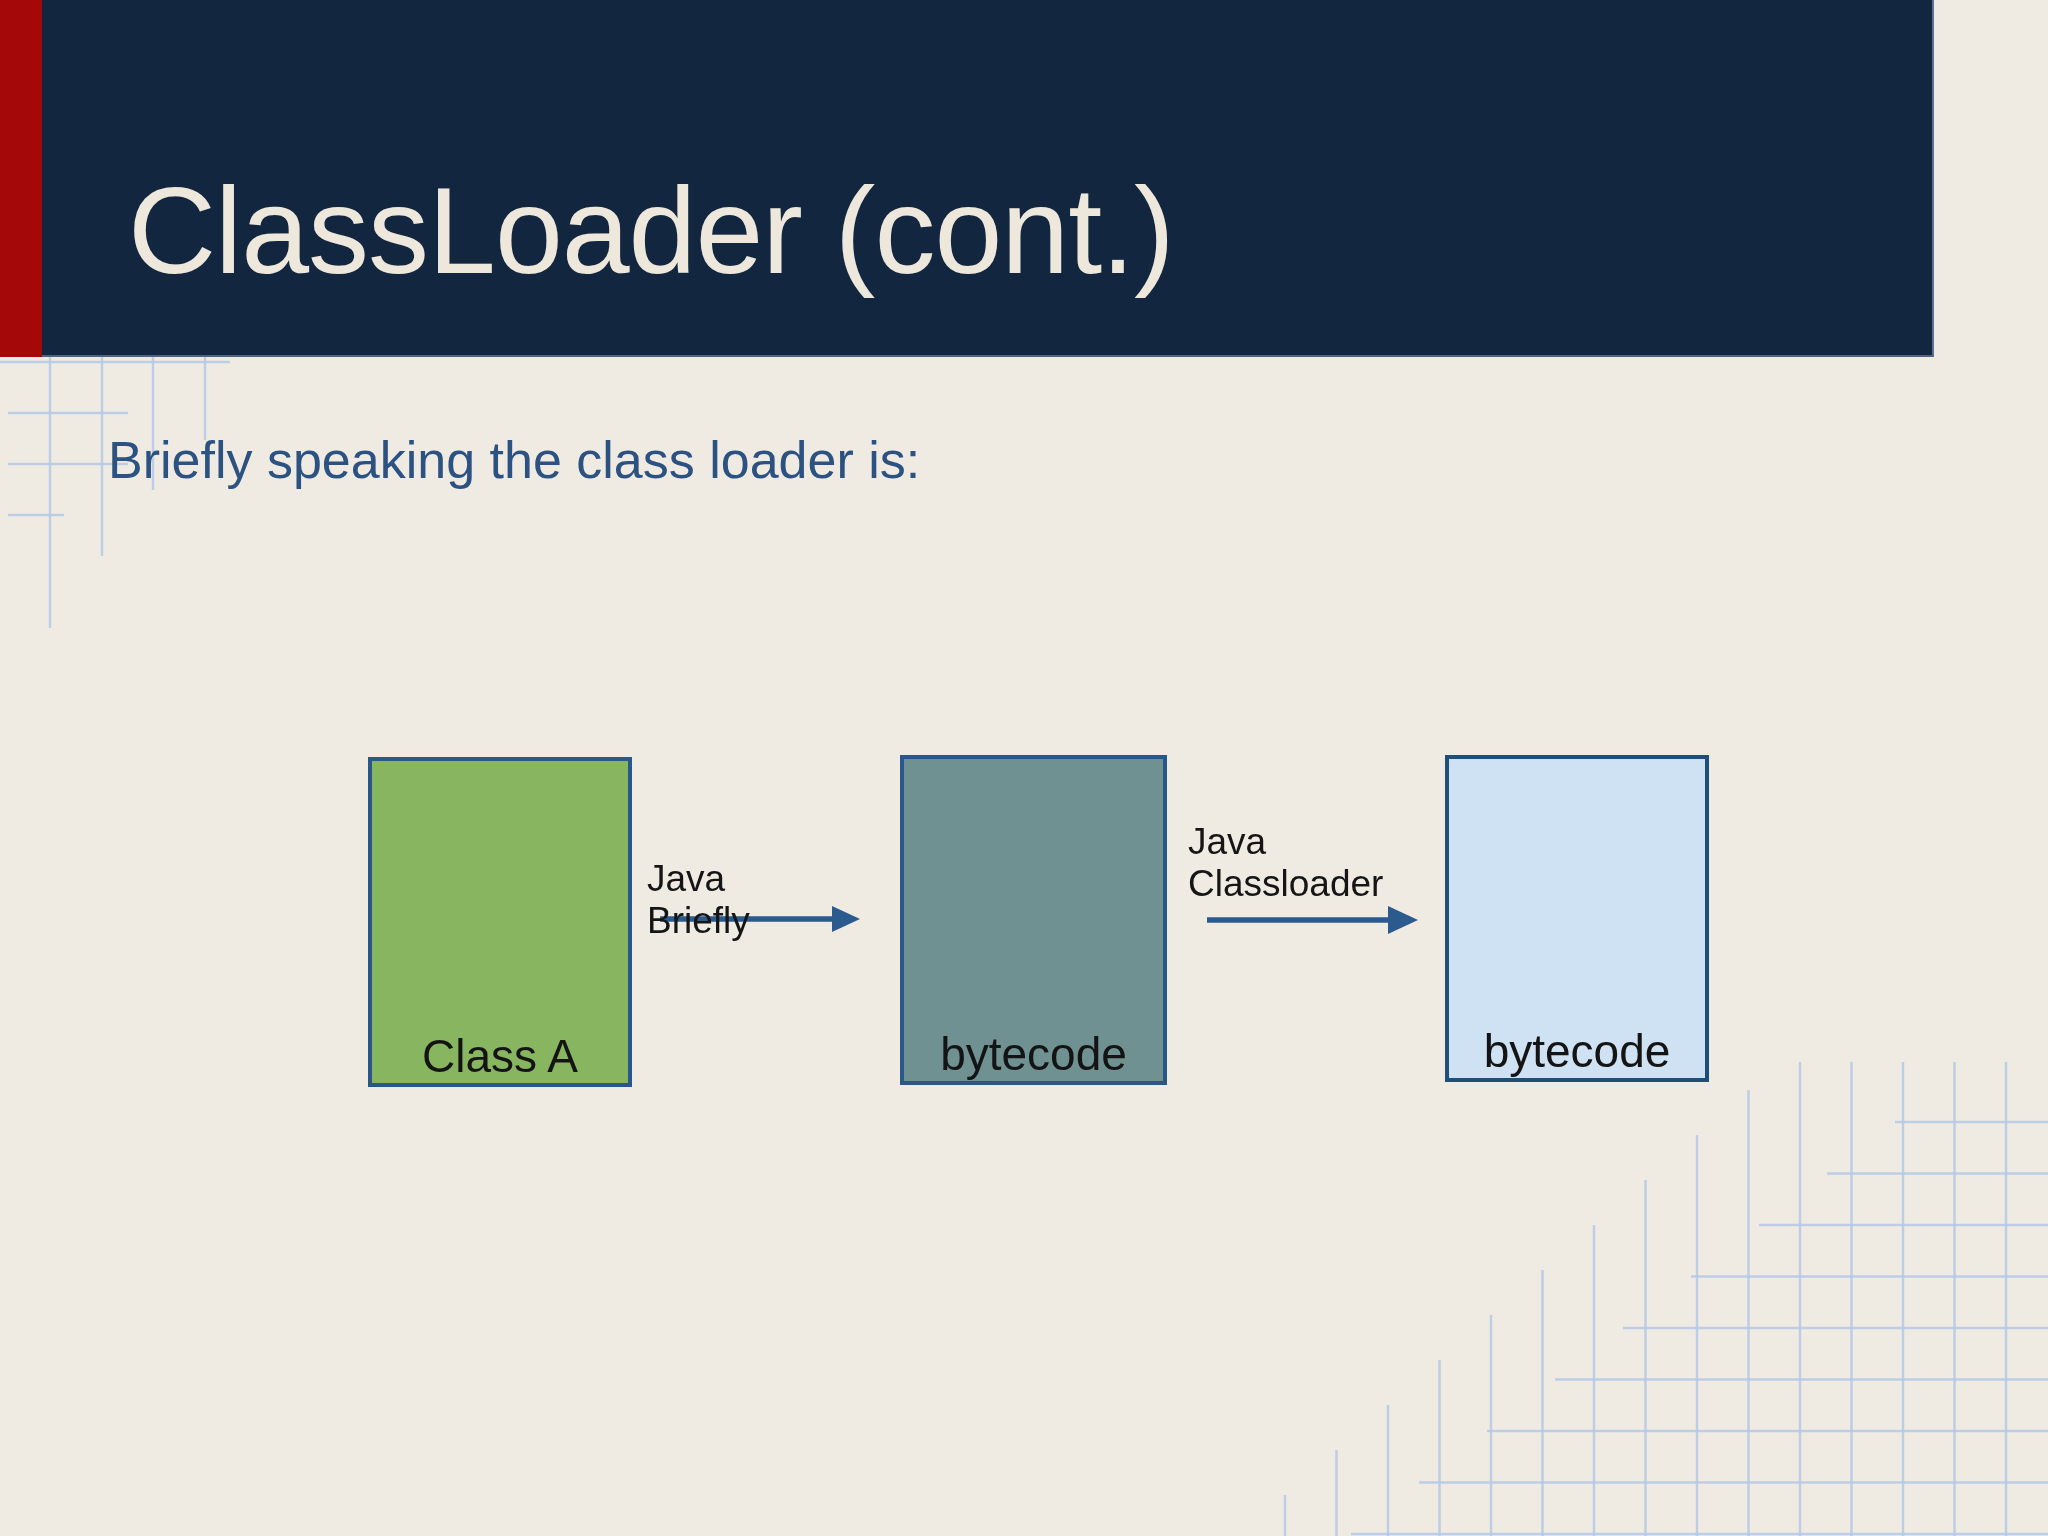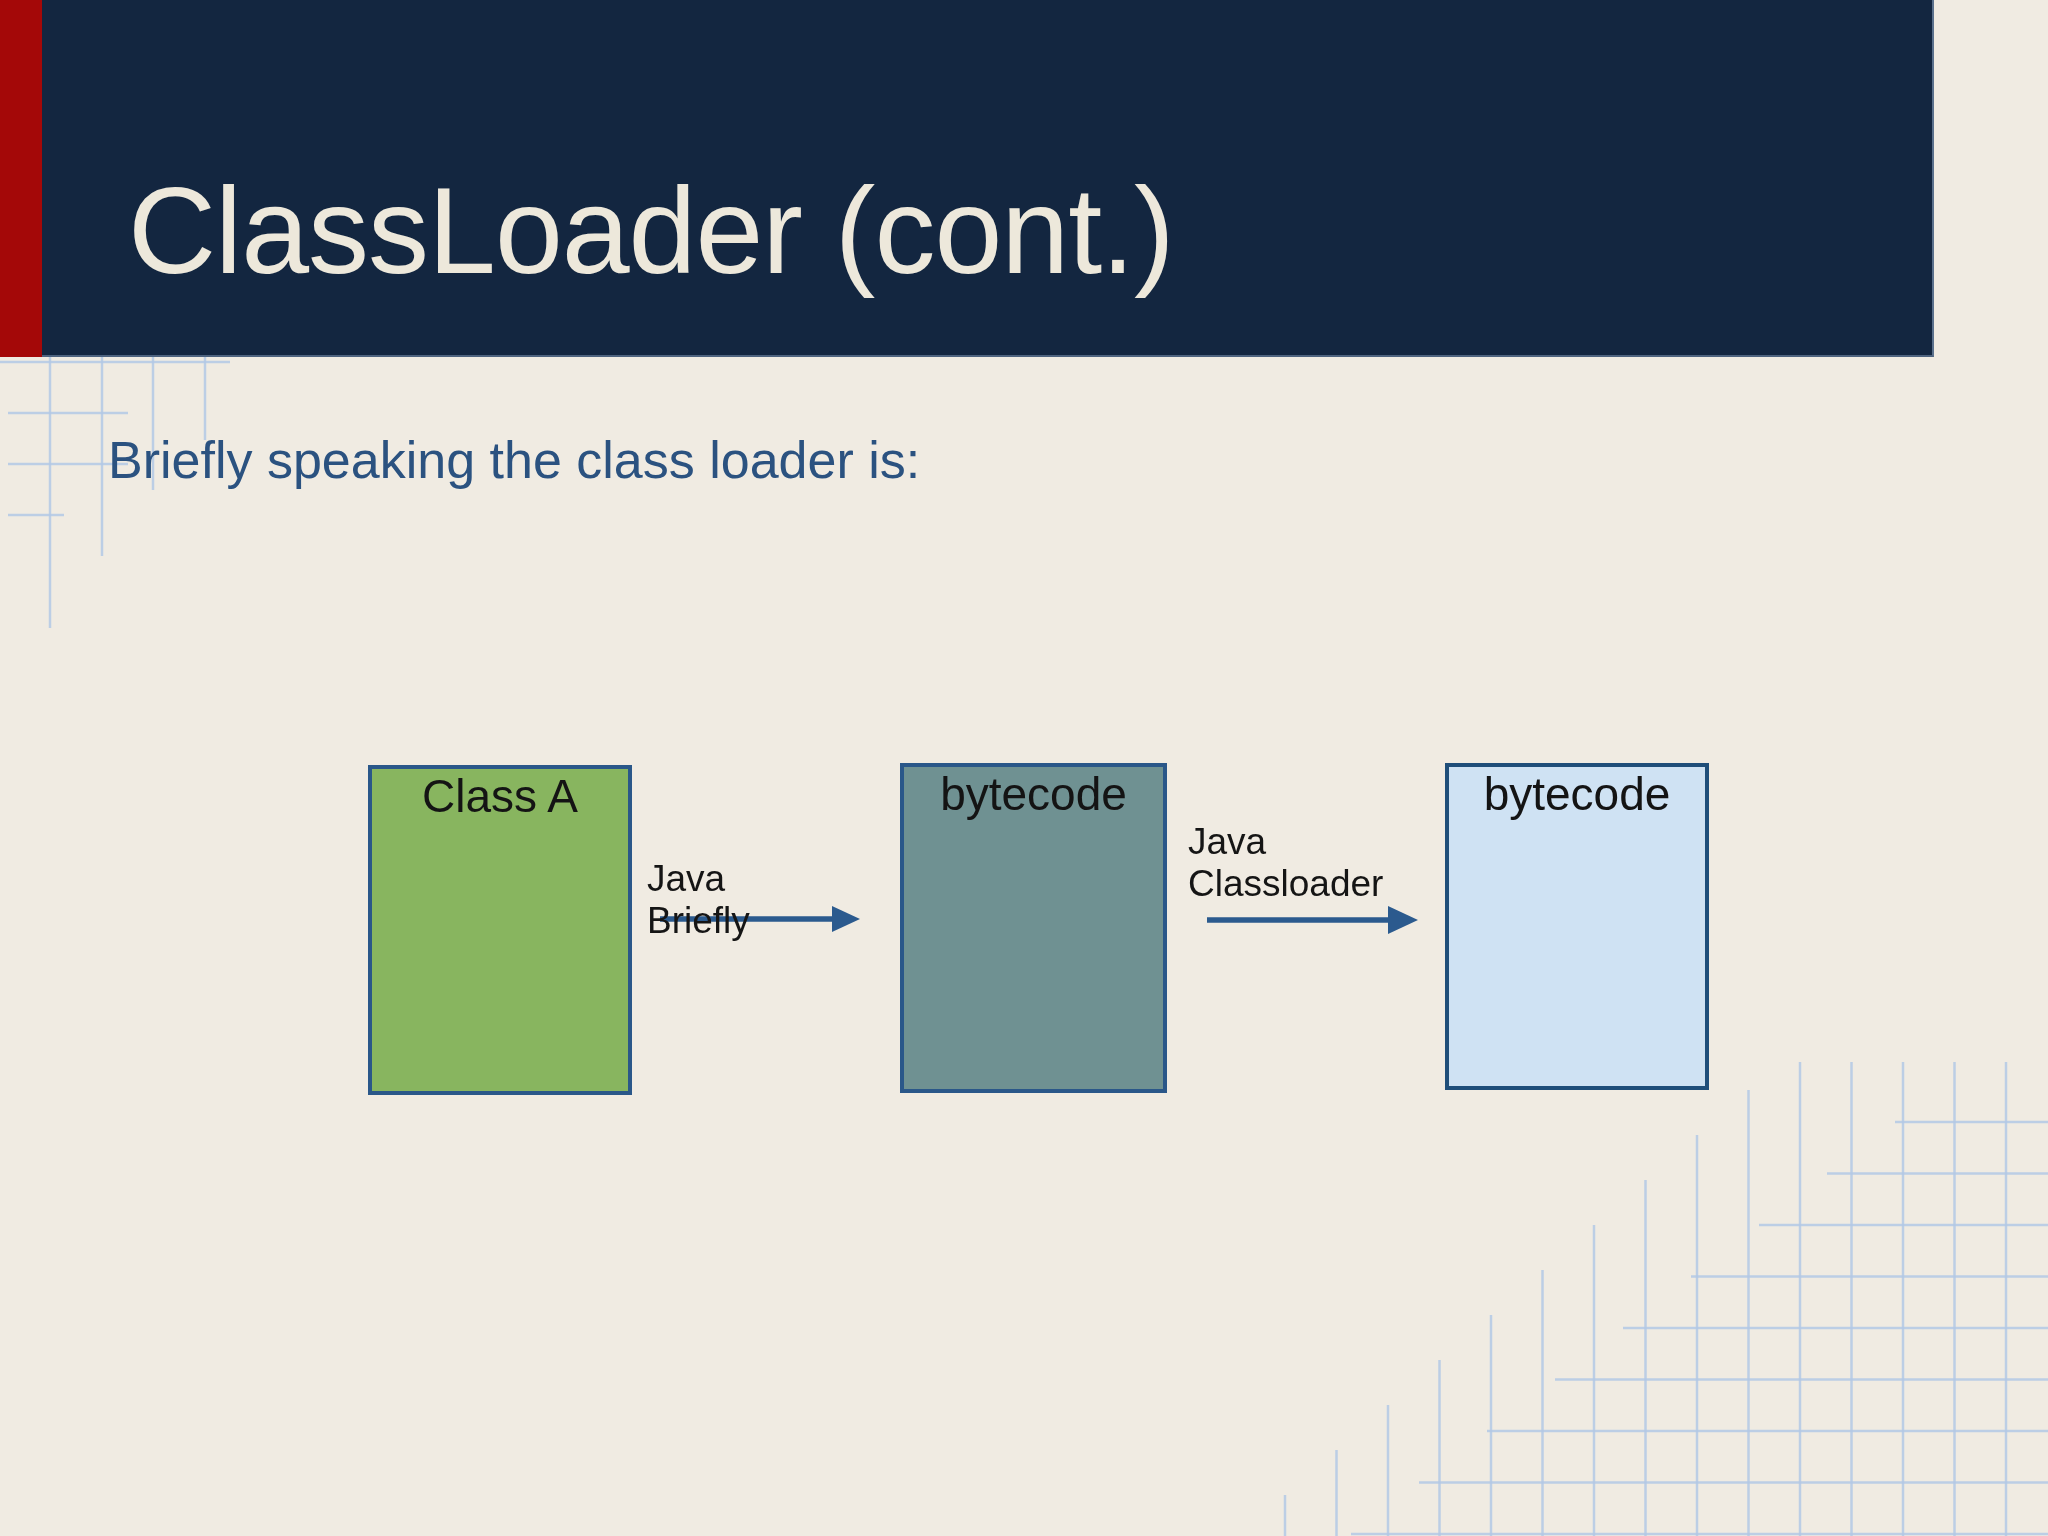--- a/index.html
+++ b/index.html
@@ -26,22 +26,22 @@
     color:#EDE8DB; white-space:nowrap;
   }
   
   .body-text{
     position:absolute; left:108px; top:394px;
     font-size:52px; line-height:77px; color:#2B5280; white-space:nowrap;margin-top:28px;
   }
   
   .dbox{
     position:absolute; box-sizing:border-box;
-    display:flex; align-items:flex-start; justify-content:center;
-    font-size:46px; color:#141414;margin-top:8px;
+    display:flex; align-items:flex-end; justify-content:center;
+    font-size:46px; color:#141414;
   }
   .box-a      {left:368px;  top:757px; width:264px; height:330px; background:#88B55F; border:4px solid #2A5789;}
   .box-b      {left:900px;  top:755px; width:267px; height:330px; background:#6F9192; border:4px solid #2A5789;}
   .box-c      {left:1445px; top:755px; width:264px; height:327px; background:#CFE2F3; border:4px solid #1F4E79;}
   
   .arrow-label{
     position:absolute; font-size:37px; line-height:42px; color:#151515; white-space:nowrap;
   }
   .arrow-label.one{left:647px; top:858px;}
   .arrow-label.two{left:1188px; top:821px;}

